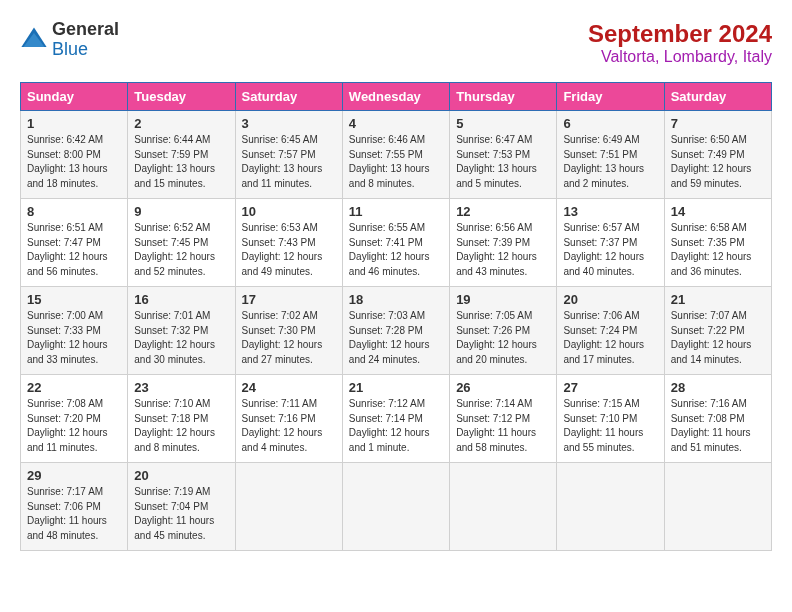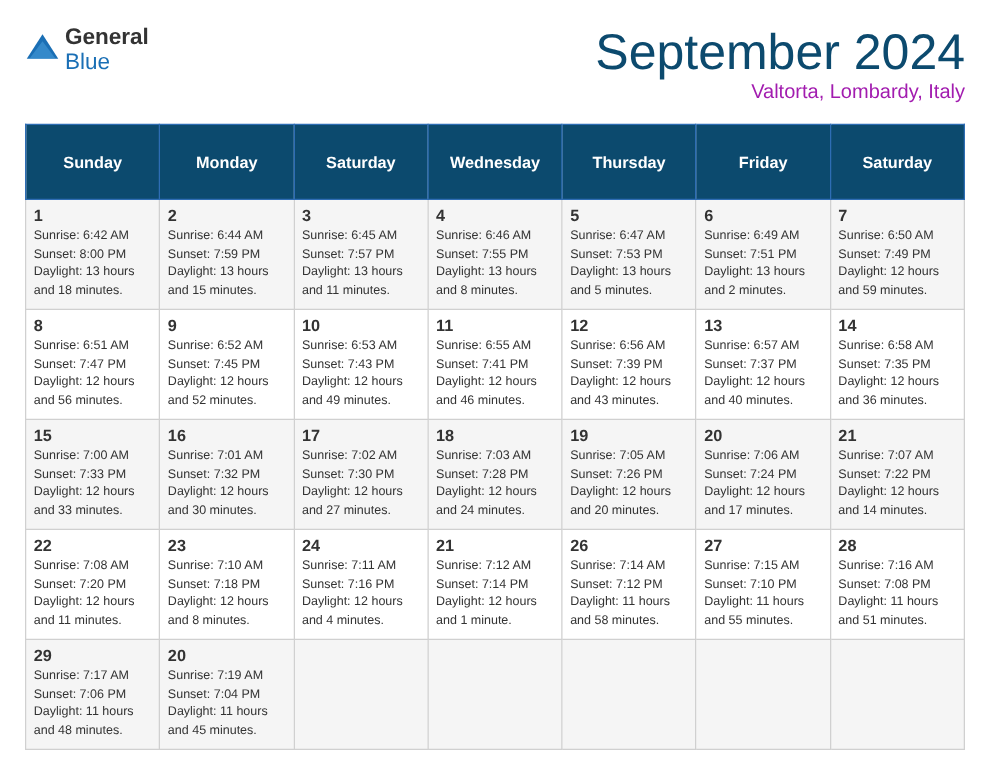--- a/index.html
+++ b/index.html
@@ -37,40 +37,40 @@
       color: #1a6fb5;
     }
     .logo-icon {
       width: 28px;
       height: 28px;
     }
     .title-block {
       text-align: right;
     }
     .month-title {
-      font-size: 40px;
-      font-weight: normal;
-      color: #0c4a6e;
+      font-size: 24px;
+      font-weight: bold;
+      color: #b91c1c;
     }
     .location {
       font-size: 16px;
       color: #a21caf;
     }
     table {
       width: 100%;
       border-collapse: collapse;
       table-layout: fixed;
     }
     thead tr th {
-      background-color: #0c4a6e;
+      background-color: #ec4899;
       color: #fff;
       font-size: 13px;
       font-weight: bold;
-      padding: 22px 6px;
-      text-align: center;
+      padding: 6px 6px;
+      text-align: left;
       border: 1px solid #2e6db4;
     }
     tbody tr td {
       border: 1px solid #d0d0d0;
       vertical-align: top;
       padding: 5px 6px;
       font-size: 10.5px;
       color: #333;
       height: 88px;
       background: #fff;
@@ -113,21 +113,21 @@
   <div class="title-block">
     <div class="month-title">September 2024</div>
     <div class="location">Valtorta, Lombardy, Italy</div>
   </div>
 </div>
 
 <table>
   <thead>
     <tr>
     <th>Sunday</th>
-        <th>Monday</th>
+        <th>Tuesday</th>
         <th>Saturday</th>
         <th>Wednesday</th>
         <th>Thursday</th>
         <th>Friday</th>
         <th>Saturday</th>
       </tr>
   </thead>
   <tbody id="calendar-body">
   <tr>
         <td>

